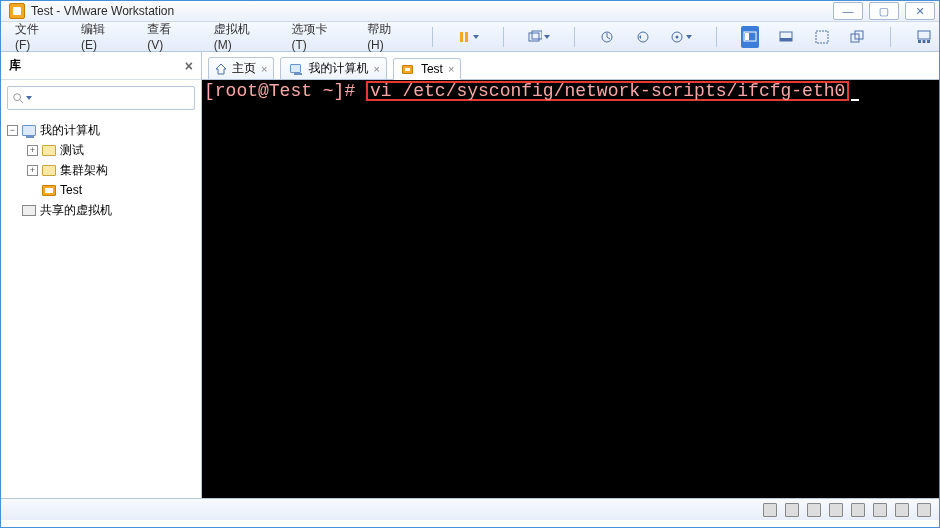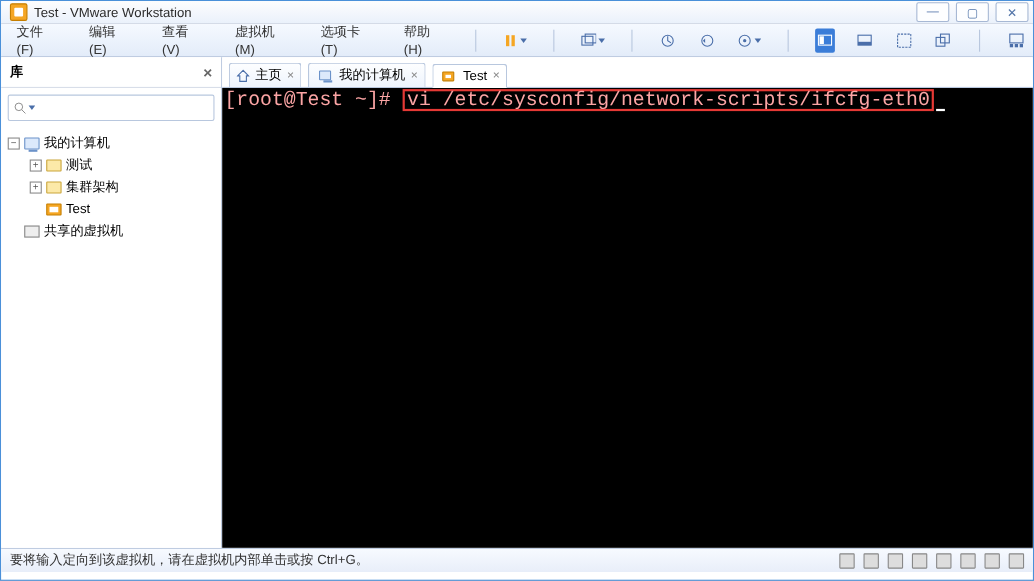--- a/index.html
+++ b/index.html
@@ -224,21 +224,20 @@
         <span class="tab-close">×</span>
       </div>
     </div>
     <div class="terminal">
       <div class="term-line"><span>[root@Test ~]# </span><span class="highlight-box"><span>vi /etc/sysconfig/network-scripts/ifcfg-eth0</span></span><span class="cursor"></span></div>
     </div>
   </div>
 </div>
 
 <div class="statusbar">
-  <span>要将输入定向到该虚拟机，请在虚拟机内部单击或按 Ctrl+G。</span>
   <div class="status-icons">
     <div class="status-ico"></div>
     <div class="status-ico"></div>
     <div class="status-ico"></div>
     <div class="status-ico"></div>
     <div class="status-ico"></div>
     <div class="status-ico"></div>
     <div class="status-ico"></div>
     <div class="status-ico"></div>
   </div>

